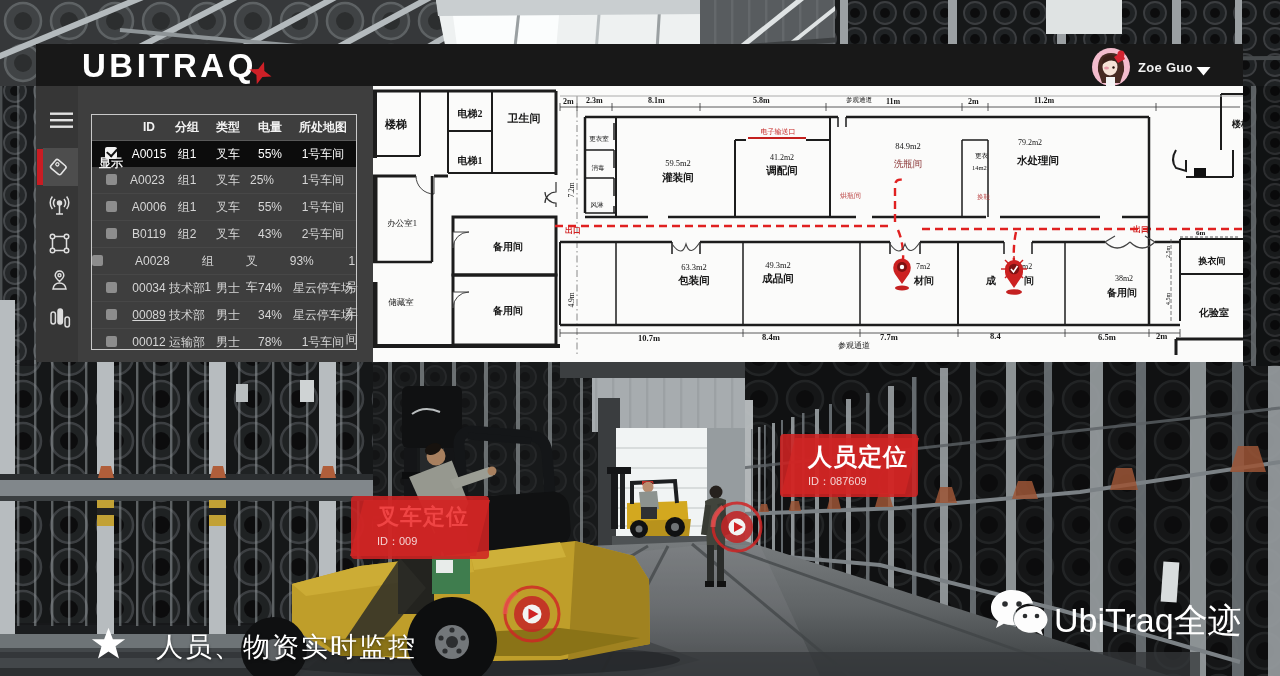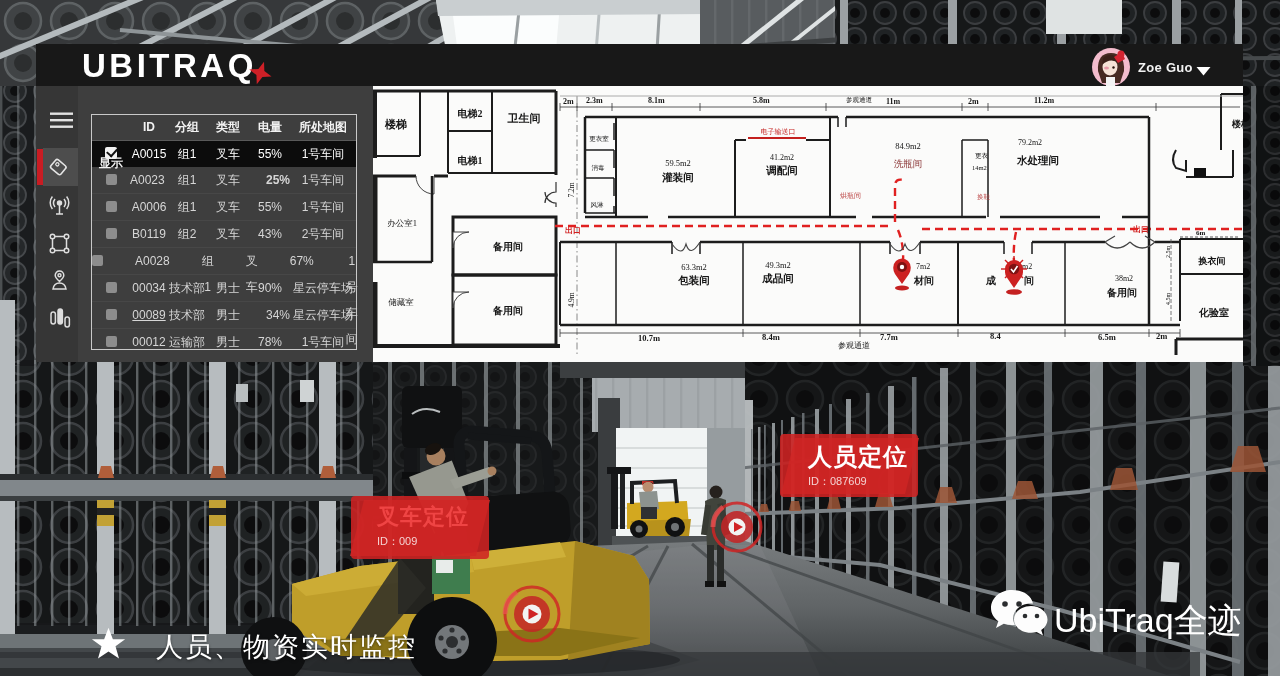--- a/index.html
+++ b/index.html
@@ -708,21 +708,21 @@
         <div style="width:44px;text-align:center;">叉车</div>
         <div style="width:40px;text-align:center;">55%</div>
         <div style="width:66px;text-align:center;">1号车间</div>
   </div>
 
   <div style="display:flex;height:26px;line-height:26px;border-bottom:1px solid #474747;">
     <div style="width:38px;text-align:center;"><span style="display:inline-block;width:11px;height:11px;background:#8d8d8d;border-radius:2px;vertical-align:-1px;"></span></div>
     <div style="width:38px;">A0023</div>
         <div style="width:38px;text-align:center;">组1</div>
         <div style="width:44px;text-align:center;">叉车</div>
-        <div style="width:40px;text-align:right;font-weight:bold;">25%</div>
+        <div style="width:40px;text-align:left;">25%</div>
         <div style="width:66px;text-align:center;">1号车间</div>
   </div>
 
   <div style="display:flex;height:26px;line-height:26px;border-bottom:1px solid #474747;">
     <div style="width:38px;text-align:center;"><span style="display:inline-block;width:11px;height:11px;background:#8d8d8d;border-radius:2px;vertical-align:-1px;"></span></div>
     <div style="width:38px;text-align:center;">A0006</div>
         <div style="width:38px;text-align:center;">组1</div>
         <div style="width:44px;text-align:center;">叉车</div>
         <div style="width:40px;text-align:center;">55%</div>
         <div style="width:66px;text-align:center;">1号车间</div>
@@ -735,39 +735,39 @@
         <div style="width:44px;text-align:center;">叉车</div>
         <div style="width:40px;text-align:center;">43%</div>
         <div style="width:66px;text-align:center;">2号车间</div>
   </div>
 
   <div style="display:flex;height:26px;line-height:26px;border-bottom:1px solid #474747;gap:32px;">
     <div style="width:38px;text-align:center;"><span style="display:inline-block;width:11px;height:11px;background:#8d8d8d;border-radius:2px;vertical-align:-1px;"></span></div>
     <div style="width:38px;text-align:center;">A0028</div>
         <div style="width:38px;text-align:center;">组1</div>
         <div style="width:44px;text-align:center;">叉车</div>
-        <div style="width:40px;text-align:center;">67%</div>
+        <div style="width:40px;text-align:center;">93%</div>
         <div style="width:66px;text-align:center;">1号车间</div>
   </div>
 
   <div style="display:flex;height:26px;line-height:26px;border-bottom:1px solid #474747;">
     <div style="width:38px;text-align:center;"><span style="display:inline-block;width:11px;height:11px;background:#8d8d8d;border-radius:2px;vertical-align:-1px;"></span></div>
     <div style="width:38px;text-align:center;">00034</div>
         <div style="width:38px;text-align:center;">技术部</div>
         <div style="width:44px;text-align:center;">男士</div>
-        <div style="width:40px;text-align:center;">90%</div>
+        <div style="width:40px;text-align:center;">74%</div>
         <div style="width:66px;text-align:center;">星云停车场</div>
   </div>
 
   <div style="display:flex;height:26px;line-height:26px;border-bottom:1px solid #474747;">
     <div style="width:38px;text-align:center;"><span style="display:inline-block;width:11px;height:11px;background:#8d8d8d;border-radius:2px;vertical-align:-1px;"></span></div>
     <div style="width:38px;text-align:center;text-decoration:underline;">00089</div>
         <div style="width:38px;text-align:center;">技术部</div>
         <div style="width:44px;text-align:center;">男士</div>
-        <div style="width:40px;text-align:right;">34%</div>
+        <div style="width:40px;text-align:center;">34%</div>
         <div style="width:66px;text-align:center;">星云停车场</div>
   </div>
 
   <div style="display:flex;height:26px;line-height:26px;">
     <div style="width:38px;text-align:center;"><span style="display:inline-block;width:11px;height:11px;background:#8d8d8d;border-radius:2px;vertical-align:-1px;"></span></div>
     <div style="width:38px;text-align:center;">00012</div>
         <div style="width:38px;text-align:center;">运输部</div>
         <div style="width:44px;text-align:center;">男士</div>
         <div style="width:40px;text-align:center;">78%</div>
         <div style="width:66px;text-align:center;">1号车间</div>

